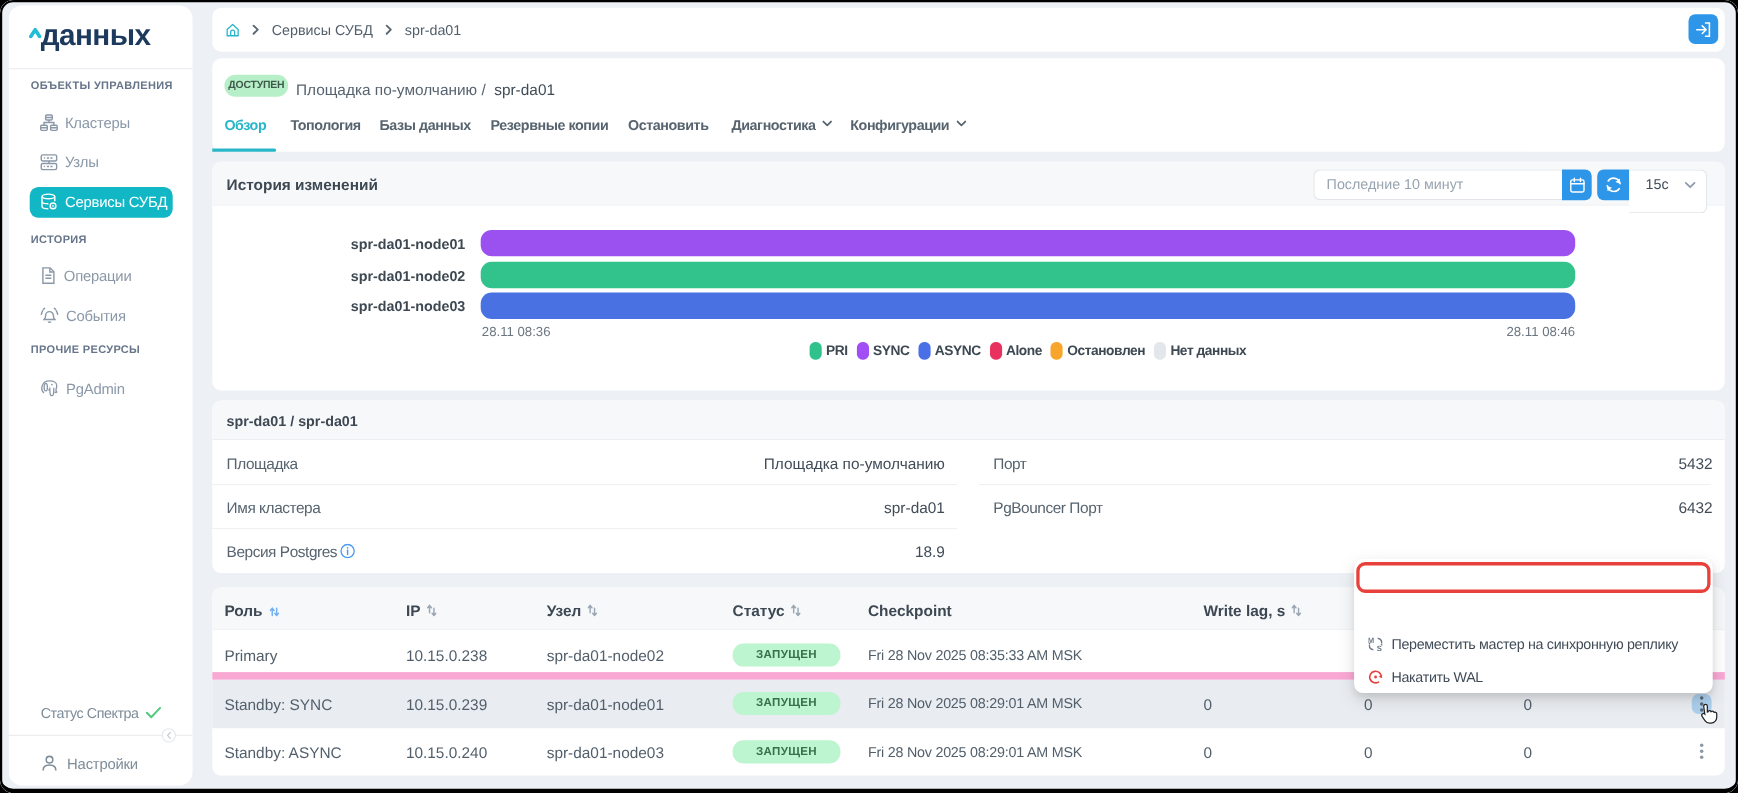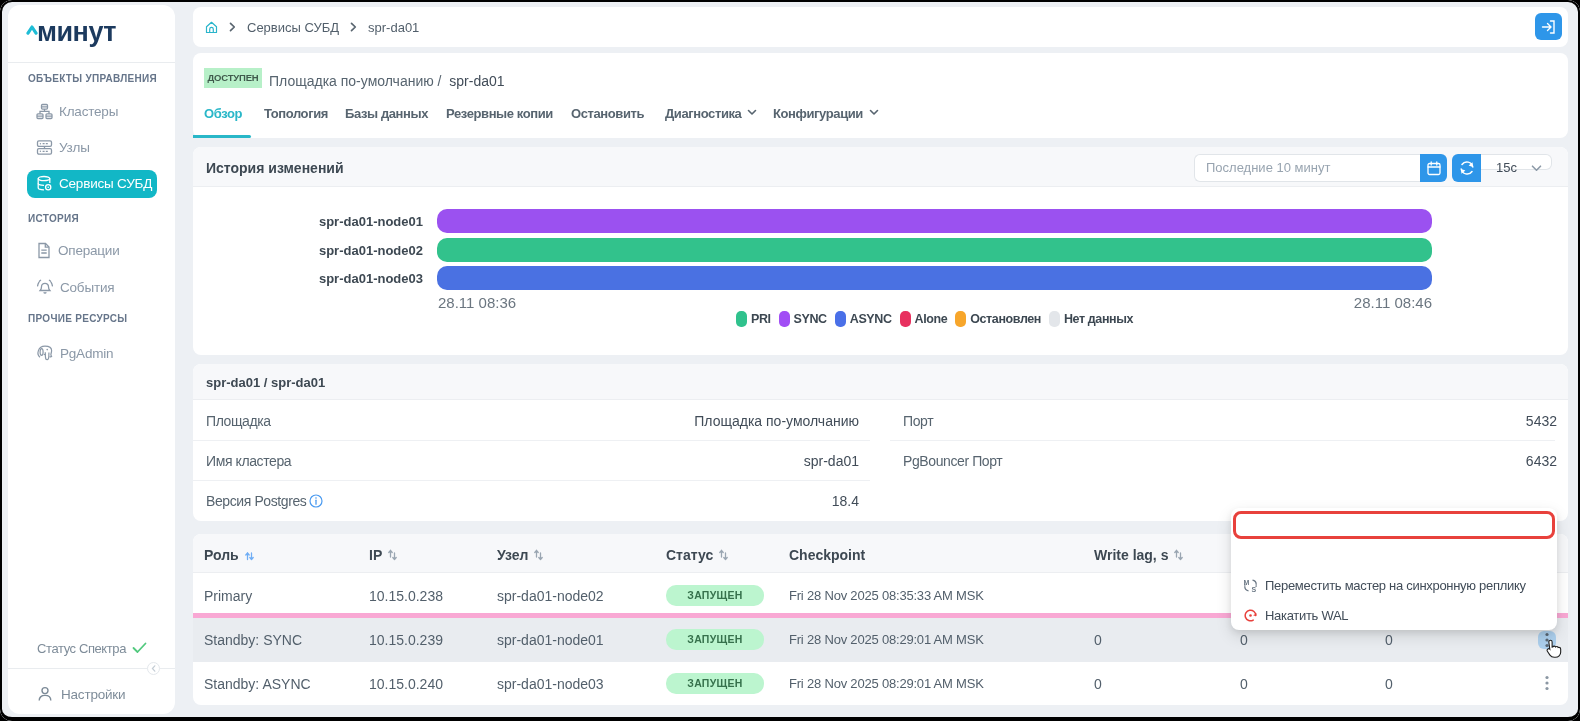--- a/index.html
+++ b/index.html
@@ -25,38 +25,38 @@
 .settings-row { position:absolute; left:29px; top:681px; font-size:13.5px; color:#7e8c99; display:flex; gap:8px; align-items:center; letter-spacing:-0.2px; }
 
 
 .crumbbar { left:193px; top:7px; width:1375px; height:40px; }
 .crumb { position:absolute; left:12px; top:0; height:40px; display:flex; align-items:center; font-size:13px; color:#525f6b; }
 .crumb-sep { margin:0 11px; }
 .loginbtn { position:absolute; left:1342px; top:6px; width:27px; height:27px; background:#2e96e9; border-radius:6px; display:flex; align-items:center; justify-content:center; }
 
 
 .headcard { left:193px; top:53px; width:1375px; height:85px; }
-.badge { position:absolute; left:11px; top:15px; width:58px; height:20px; background:#b7f0c8; border-radius:0; color:#3f5a4c; font-size:9.5px; font-weight:bold; text-align:center; line-height:20px; letter-spacing:-0.2px; }
+.badge { position:absolute; left:11px; top:15px; width:58px; height:20px; background:#b7f0c8; border-radius:10px; color:#3f5a4c; font-size:9.5px; font-weight:bold; text-align:center; line-height:20px; letter-spacing:-0.2px; }
 .headtitle { position:absolute; left:76px; top:20px; font-size:14px; color:#57646f; }
 .headtitle b { color:#414c58; font-weight:normal; }
 .tab { position:absolute; top:53px; font-size:13px; font-weight:bold; color:#57646f; white-space:nowrap; letter-spacing:-0.4px; }
 .tab-chev { display:inline-block; margin-left:6px; vertical-align:2px; }
 .underline { position:absolute; left:0px; top:81.5px; width:58px; height:3px; background:#29b7c8; border-radius:0 3px 3px 0; }
 
 
 .chartcard { left:193px; top:147px; width:1375px; height:208px; }
 .cardhead { position:absolute; top:0; left:0; right:0; background:#f7f8fa; border-bottom:1px solid #eceef1; border-radius:8px 8px 0 0; }
 .charttitle { position:absolute; left:13px; top:13px; font-size:14px; font-weight:bold; color:#3d4852; }
 .timeinput { position:absolute; left:1001px; top:7px; width:226px; height:28px; background:#fff; border:1px solid #e1e5e9; border-right:none; border-radius:6px 0 0 6px; font-size:13px; color:#98a4b0; line-height:26px; padding-left:11px; }
 .calbtn { position:absolute; left:1227px; top:7px; width:27px; height:28px; background:#2e96e9; border-radius:0 6px 6px 0; display:flex; align-items:center; justify-content:center; }
 .refbtn { position:absolute; left:1259px; top:7px; width:29px; height:28px; background:#2e96e9; border-radius:6px 0 0 6px; display:flex; align-items:center; justify-content:center; }
-.selbox { position:absolute; left:1288px; top:7px; width:71px; height:16px; background:#fff; border:1px solid #e1e5e9; border-left:none; border-radius:0 6px 6px 0; font-size:13px; color:#414c58; line-height:26px; padding-left:15px; }
+.selbox { position:absolute; left:1288px; top:7px; width:71px; height:40px; background:#fff; border:1px solid #e1e5e9; border-left:none; border-radius:0 6px 6px 0; font-size:13px; color:#414c58; line-height:26px; padding-left:15px; }
 .bar { position:absolute; left:244px; width:995px; height:24px; border-radius:10px; }
 .barlabel { position:absolute; left:100px; width:130px; font-size:13px; font-weight:bold; color:#3d4852; text-align:right; }
-.axis { position:absolute; font-size:15px; color:#6b7680; top:147px; }
+.axis { position:absolute; font-size:12px; color:#6b7680; top:147px; }
 .legend { position:absolute; top:164px; left:244px; width:995px; display:flex; justify-content:center; align-items:center; font-size:12.5px; font-weight:bold; color:#3d4852; letter-spacing:-0.4px; }
 .leg { display:flex; align-items:center; margin:0 4px; }
 .sw { width:11px; height:16px; border-radius:5px; margin-right:4px; }
 
 
 .infocard { left:193px; top:364px; width:1375px; height:157px; }
 .infotitle { position:absolute; left:13px; top:11px; font-size:13px; font-weight:bold; color:#3d4852; }
 .irow-line { position:absolute; height:1px; background:#eef0f3; }
 .ilabel { position:absolute; font-size:14px; color:#57646f; letter-spacing:-0.4px; }
 .ival { position:absolute; font-size:14px; color:#414c58; text-align:right; }
@@ -72,21 +72,21 @@
 
 .popup { position:absolute; left:1231px; top:508px; width:326px; height:122px; background:#fff; border-radius:8px; box-shadow:0 6px 16px rgba(0,0,0,0.12), 0 3px 6px rgba(0,0,0,0.08); z-index:10; }
 .pitem { position:absolute; left:13px; height:30px; display:flex; align-items:center; gap:8px; font-size:13px; color:#414c58; white-space:nowrap; letter-spacing:-0.3px; }
 .hlbox { position:absolute; left:2px; top:3px; width:322px; height:28px; border:3px solid #e8413c; border-radius:8px; }
 </style>
 </head>
 <body>
 <div class="page">
 
 <aside class="sidebar">
-  <div class="logo">минут</div>
+  <div class="logo">данных</div>
   <svg class="logo-caret" width="12" height="10" viewBox="0 0 12 10">
         <path d="M2 8.2 L6 2 L10 8.2" stroke="#1fbdd6" stroke-width="3.2" fill="none" stroke-linecap="round" stroke-linejoin="round"></path>
       </svg>
   <div class="side-div"></div>
   <div class="sec-label" style="top:68px;">ОБЪЕКТЫ УПРАВЛЕНИЯ</div>
 
   <div class="mi" style="top:91px;">
     <svg width="17" height="17" viewBox="0 0 17 17" fill="none" stroke="#8b98a7" stroke-width="1.3">
           <rect x="5.5" y="1.5" width="6" height="4.6" rx="1"></rect>
           <path d="M5.5 3.8 L11.5 3.8"></path>
@@ -265,21 +265,21 @@
   <div class="ival" style="left:466px; top:89px; width:200px;">spr-da01</div>
   <div class="ilabel" style="left:710px; top:89px;">PgBouncer Порт</div>
   <div class="ival" style="left:1160px; top:89px; width:204px;">6432</div>
   <div class="irow-line" style="top:116px; left:0; width:677px;"></div>
   <div class="ilabel" style="left:13px; top:129px;">Версия Postgres</div>
   <svg class="abs" style="left:116px; top:130px;" width="14" height="14" viewBox="0 0 14 14" fill="none">
         <circle cx="7" cy="7" r="6" stroke="#4a9af0" stroke-width="1.2"></circle>
         <path d="M7 6.2 L7 10.2" stroke="#4a9af0" stroke-width="1.3" stroke-linecap="round"></path>
         <circle cx="7" cy="4" r="0.8" fill="#4a9af0"></circle>
       </svg>
-  <div class="ival" style="left:466px; top:129px; width:200px;">18.4</div>
+  <div class="ival" style="left:466px; top:129px; width:200px;">18.9</div>
 </div>
 
 <div class="card tablecard">
   <div class="cardhead" style="height:39px;"></div>
   <div class="th" style="left:11px;">Роль <svg width="9" height="12" viewBox="0 0 9 12" fill="none" stroke="#70aef5" stroke-width="1.3">
           <path d="M2.5 4 L2.5 10.5 M2.5 4 L0.8 6 M2.5 4 L4.2 6" stroke-linecap="round"></path>
           <path d="M6.5 10.5 L6.5 4 M6.5 10.5 L4.8 8.5 M6.5 10.5 L8.2 8.5" stroke-linecap="round"></path>
         </svg></div>
   <div class="th" style="left:176px;text-align:center;">IP <svg width="9" height="12" viewBox="0 0 9 12" fill="none" stroke="#9aa6b2" stroke-width="1.3">
           <path d="M2.5 1.5 L2.5 8 M2.5 1.5 L0.8 3.5 M2.5 1.5 L4.2 3.5" stroke-linecap="round"></path>
@@ -294,21 +294,21 @@
           <path d="M6.5 10.5 L6.5 4 M6.5 10.5 L4.8 8.5 M6.5 10.5 L8.2 8.5" stroke-linecap="round"></path>
         </svg></div>
   <div class="th" style="left:596px;">Checkpoint</div>
   <div class="th" style="left:901px;">Write lag, s <svg width="9" height="12" viewBox="0 0 9 12" fill="none" stroke="#9aa6b2" stroke-width="1.3">
           <path d="M2.5 1.5 L2.5 8 M2.5 1.5 L0.8 3.5 M2.5 1.5 L4.2 3.5" stroke-linecap="round"></path>
           <path d="M6.5 10.5 L6.5 4 M6.5 10.5 L4.8 8.5 M6.5 10.5 L8.2 8.5" stroke-linecap="round"></path>
         </svg></div>
   <div class="th" style="left:1047px;">Flush lag, s</div>
   <div class="th" style="left:1192px;">Replay lag, s</div>
 
-  <div class="trow" style="top:39px; height:45px; border-bottom:5px solid #f9a8d4;">
+  <div class="trow" style="top:39px; height:45px; border-bottom:7px solid #f9a8d4;">
     <div class="td" style="left:11px; top:15px;">Primary</div>
     <div class="td" style="left:176px; top:15px;">10.15.0.238</div>
     <div class="td" style="left:304px; top:15px;">spr-da01-node02</div>
     <div class="pill" style="top:12px;">ЗАПУЩЕН</div>
     <div class="td" style="left:596px; top:15px; font-size:13px; letter-spacing:-0.2px;">Fri 28 Nov 2025 08:35:33 AM MSK</div>
     <div class="dots" style="top:13px;">
           <svg width="4" height="16" viewBox="0 0 4 16">
             <circle cx="2" cy="2.5" r="1.6" fill="#6b7885"></circle>
             <circle cx="2" cy="8" r="1.6" fill="#6b7885"></circle>
             <circle cx="2" cy="13.5" r="1.6" fill="#6b7885"></circle>

